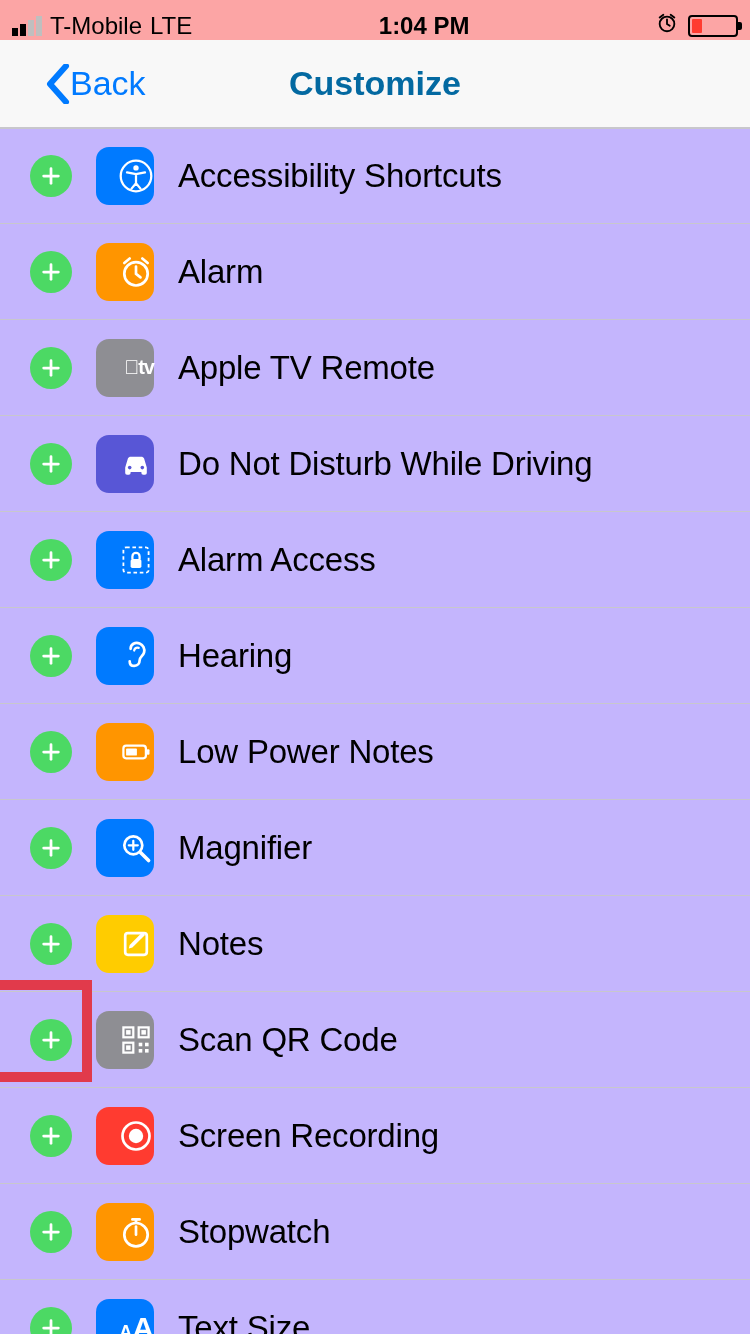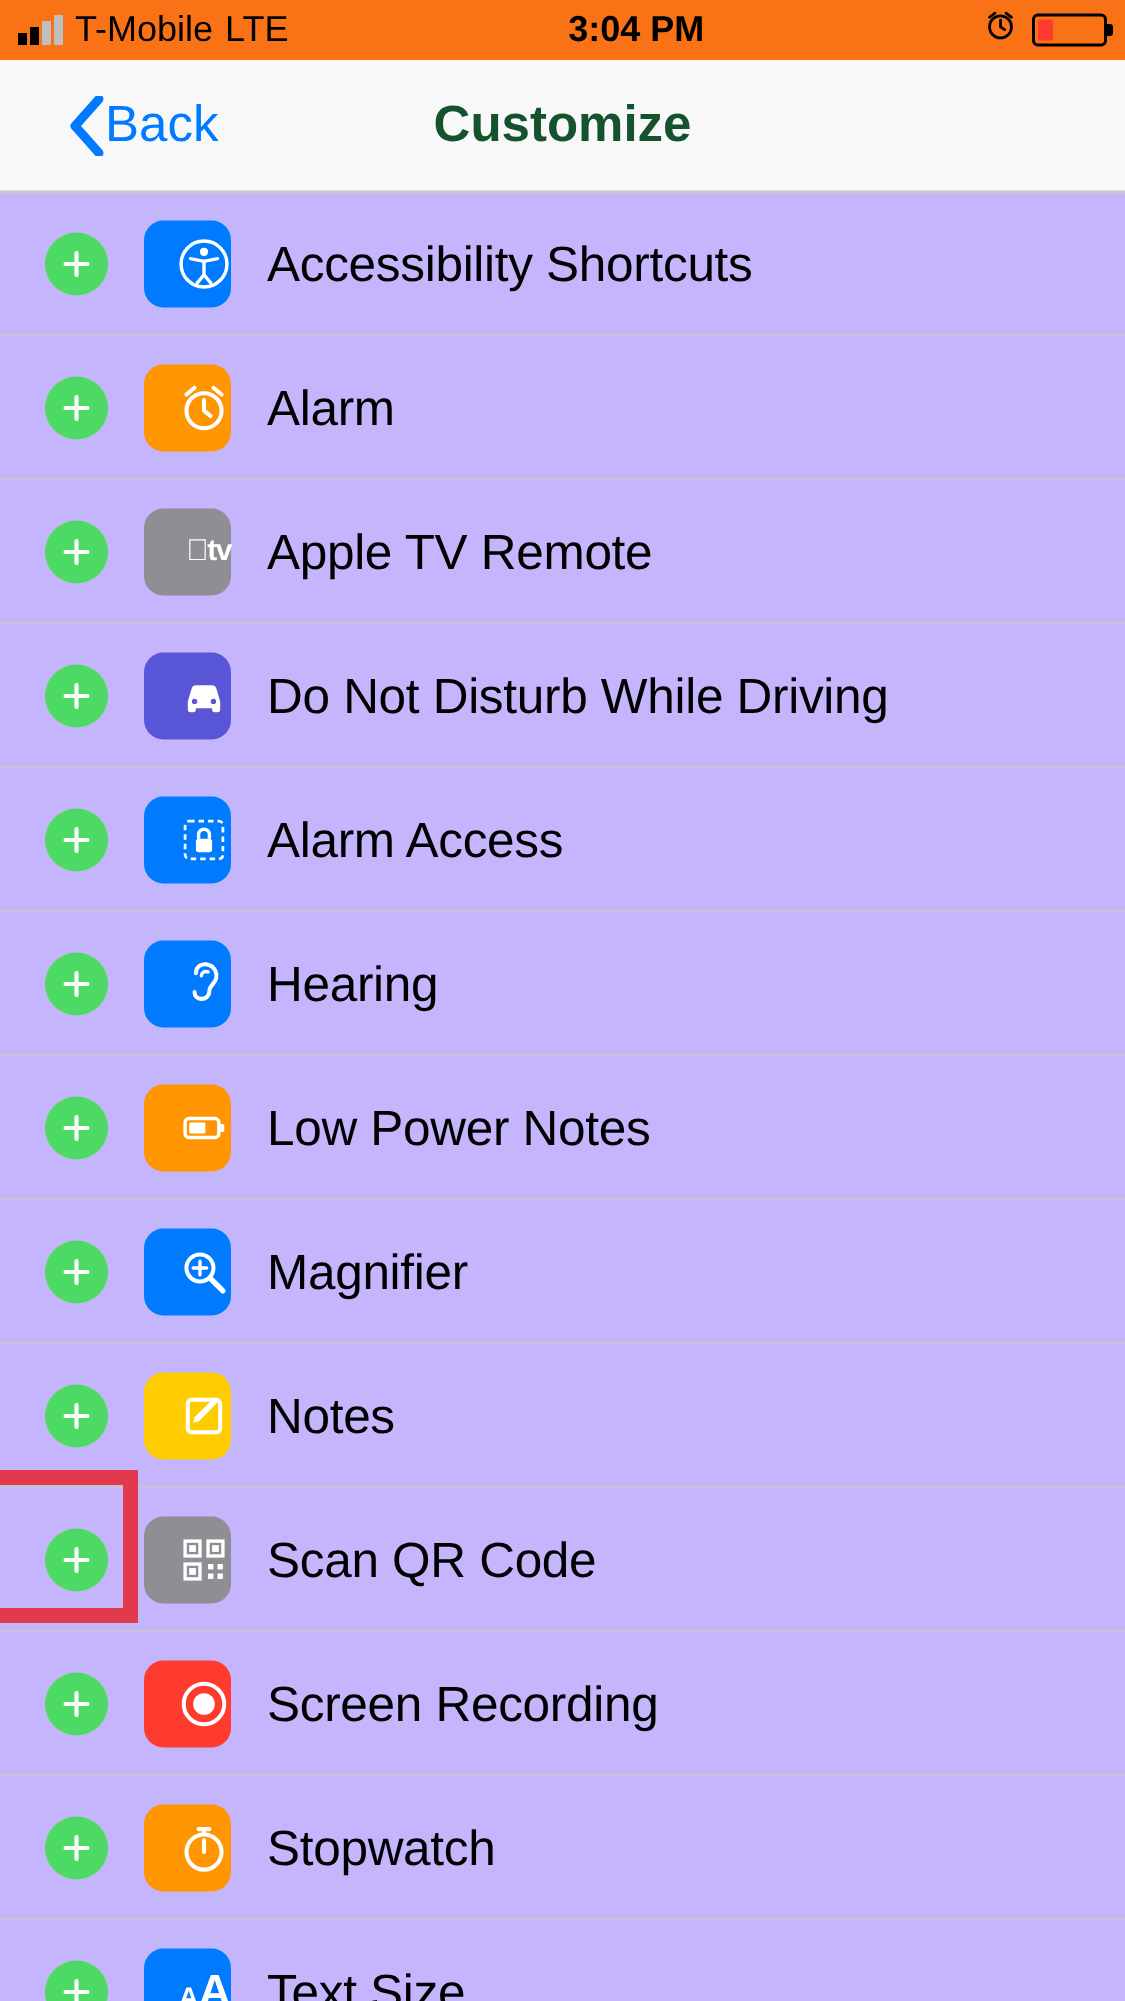--- a/index.html
+++ b/index.html
@@ -1,39 +1,39 @@
 <!DOCTYPE html>
 <html><head>
 <meta charset="utf-8">
 <style>
 * { margin:0; padding:0; box-sizing:border-box; }
 html,body { width:750px; height:1334px; font-family:-apple-system,"Helvetica Neue",Arial,sans-serif; background:#efeff4; overflow:hidden; }
 
 
-.status-bar { height:40px; background:#f97316; display:flex; align-items:center; padding:0 12px; font-size:24px; color:#000; }
+.status-bar { height:40px; background:#fca5a5; display:flex; align-items:flex-end; padding:0 12px; font-size:24px; color:#000; }
 .status-left { display:flex; align-items:center; gap:8px; }
 .signal-bars { display:flex; align-items:flex-end; gap:2px; }
 .signal-bars span { width:6px; background:#bfbfbf; display:inline-block; }
 .signal-bars span.on { background:#000; }
 .signal-bars span:nth-child(1){height:8px}
 .signal-bars span:nth-child(2){height:12px}
 .signal-bars span:nth-child(3){height:16px}
 .signal-bars span:nth-child(4){height:20px}
 .status-center { flex:1; text-align:center; font-weight:600; }
 .status-right { display:flex; align-items:center; gap:10px; }
 .alarm-ico { font-size:22px; }
 .battery { width:50px; height:22px; border:2px solid #000; border-radius:4px; position:relative; display:flex; align-items:center; padding:2px; }
 .battery::after { content:""; position:absolute; right:-6px; top:5px; width:4px; height:8px; background:#000; border-radius:0 2px 2px 0; }
 .battery .fill { width:10px; height:100%; background:#ff3b30; border-radius:1px; }
 
 
 .nav-bar { height:88px; background:#f8f8f8; border-bottom:1px solid #c8c7cc; display:flex; align-items:center; position:relative;padding-left:32px; }
 .nb-back { display:flex; align-items:center; color:#007aff; font-size:34px; padding-left:14px; }
 .nb-back svg { width:24px; height:40px; }
-.nb-title { position:absolute; left:0; right:0; text-align:center; font-size:34px; font-weight:600; color:#14532d; pointer-events:none; }
+.nb-title { position:absolute; left:0; right:0; text-align:center; font-size:34px; font-weight:600; color:#0369a1; pointer-events:none; }
 
 
 .list { background:#fff; }
 .row { height:96px; display:flex; align-items:center; padding-left:30px; border-bottom:1px solid #c8c7cc; background:#c4b5fd; position:relative; }
 .row:first-child { border-top:1px solid #c8c7cc; }
 .add-btn { width:42px; height:42px; border-radius:50%; background:#4cd964; display:flex; align-items:center; justify-content:center; flex-shrink:0; margin-right:24px; }
 .add-btn svg { width:22px; height:22px; }
 .app-icon { width:58px; height:58px; border-radius:13px; display:flex; align-items:center; justify-content:flex-end; flex-shrink:0; margin-right:24px; color:#fff; }
 .app-icon svg { width:36px; height:36px; }
 .row-label { font-size:33px; color:#000; letter-spacing:-0.2px; }
@@ -60,21 +60,21 @@
   <div class="status-left">
     <span class="signal-bars">
       <span class="on"></span>
         <span class="on"></span>
         <span></span>
         <span></span>
     </span>
     <span>T-Mobile</span>
     <span>LTE</span>
   </div>
-  <div class="status-center">3:04 PM</div>
+  <div class="status-center">1:04 PM</div>
   <div class="status-right">
     <span class="alarm-ico">
       <svg viewBox="0 0 24 24" width="22" height="22" fill="#000">
           <circle cx="12" cy="13" r="8" fill="none" stroke="#000" stroke-width="2"></circle>
           <path d="M12 8v5l3 2" stroke="#000" stroke-width="2" fill="none" stroke-linecap="round"></path>
           <line x1="4" y1="6" x2="8" y2="3" stroke="#000" stroke-width="2" stroke-linecap="round"></line>
           <line x1="20" y1="6" x2="16" y2="3" stroke="#000" stroke-width="2" stroke-linecap="round"></line>
         </svg>
     </span>
     <span class="battery">

